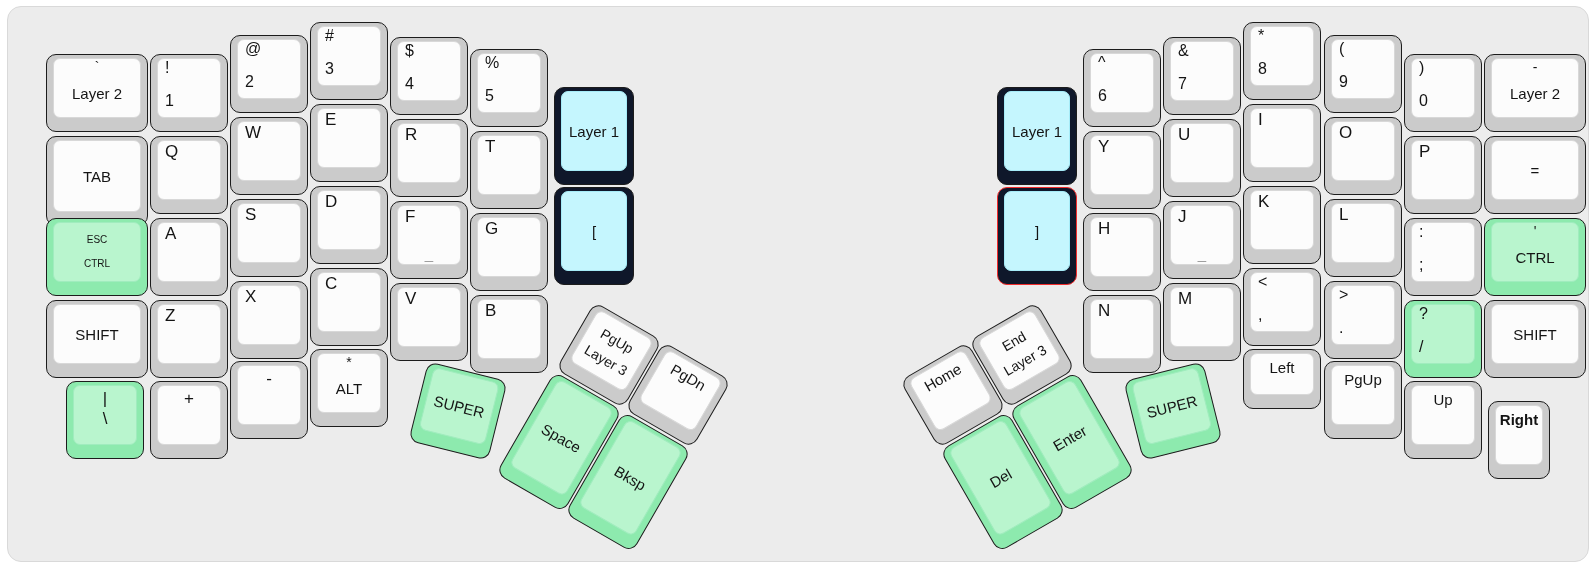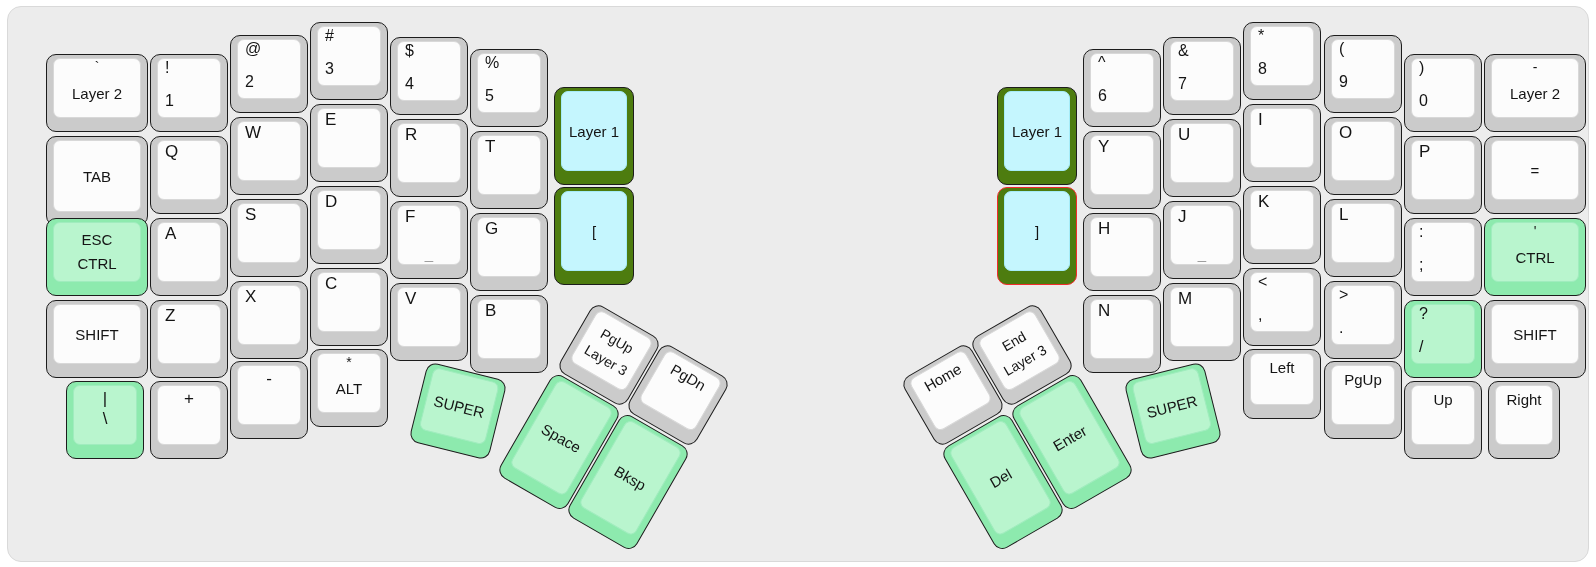--- a/index.html
+++ b/index.html
@@ -17,36 +17,36 @@
     position:absolute;border:1.5px solid #1c1c1c;border-radius:10px;
     background:#cbcbcb;box-sizing:border-box;
   }
   .key .cap{
     position:absolute;left:6px;right:6px;top:3px;bottom:13px;
     background:#fcfcfc;border:1px solid #d8d8d8;border-radius:7px;
     box-sizing:border-box;color:#141414;
   }
   .key.g{background:#8deaae;}
   .key.g .cap{background:#b9f5ce;border-color:#a0ecbe;}
-  .key.b{background:#4d7c0f;}
+  .key.b{background:#0f172a;}
   .key.b .cap{background:#c5f6fe;border-color:#a6ecf8;}
   .key.redb{border-color:#f22c2c;}
   
   .lt{position:absolute;top:1px;left:7px;font-size:17px;}
   .p1{position:absolute;top:0px;left:7px;font-size:16px;}
   .p2{position:absolute;top:33px;left:7px;font-size:16px;}
   .tcw{position:absolute;left:0;right:0;top:3px;text-align:center;line-height:22px;}
   .tcw div{font-size:15px;}
   .tcw.sym div{font-size:17px;line-height:20px;}
   .cw{
     position:absolute;inset:0;display:flex;flex-direction:column;
     align-items:center;justify-content:center;text-align:center;
     font-size:15px;line-height:25px;
   }
-  .cw.two{font-size:15px;line-height:24px;}
+  .cw.two{font-size:10px;line-height:24px;}
   .cw.sm{font-size:14px;line-height:22px;}
   .topl{
     position:absolute;top:0px;left:0;right:0;text-align:center;
     font-size:14px;height:14px;line-height:16px;
   }
   .topl ~ .cw{padding-top:10px;}
   .sub{
     position:absolute;bottom:5px;left:0;right:0;text-align:center;
     font-size:15px;color:#9a9a9a;line-height:10px;
   }
@@ -344,21 +344,21 @@
         <div class="cap">
           <div class="lt">K</div>
         </div>
       </div>
       <div class="key" style="left: 1235px; top: 261px; width: 78px; height: 78px;">
         <div class="cap">
           <div class="p1">&lt;</div>
           <div class="p2">,</div>
         </div>
       </div>
-      <div class="key" style="left: 1235px; top: 342px; width: 78px; height: 70px;">
+      <div class="key" style="left: 1235px; top: 342px; width: 78px; height: 60px;">
         <div class="cap">
           <div class="tcw">
             <div class="">Left</div>
           </div>
         </div>
       </div>
       <div class="key" style="left: 1316px; top: 28px; width: 78px; height: 78px;">
         <div class="cap">
           <div class="p1">(</div>
           <div class="p2">9</div>
@@ -440,21 +440,21 @@
           </div>
         </div>
       </div>
       <div class="key" style="left: 1476px; top: 293px; width: 102px; height: 78px;">
         <div class="cap">
           <div class="cw">
             <div class="">SHIFT</div>
           </div>
         </div>
       </div>
-      <div class="key" style="left: 1480px; top: 374px; width: 72px; height: 78px;">
+      <div class="key" style="left: 1480px; top: 394px; width: 62px; height: 78px; font-weight: bold;">
         <div class="cap">
           <div class="tcw">
             <div class="">Right</div>
           </div>
         </div>
       </div>
       <div class="key" style="left: 906px; top: 349px; width: 78px; height: 78px; transform: rotate(-30deg);">
         <div class="cap">
           <div class="tcw">
             <div class="">Home</div>

